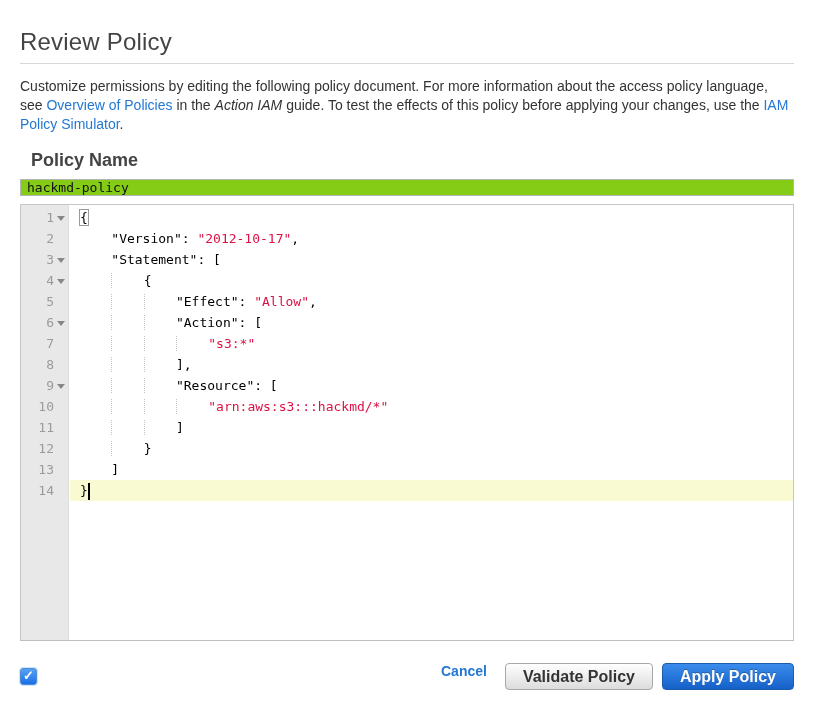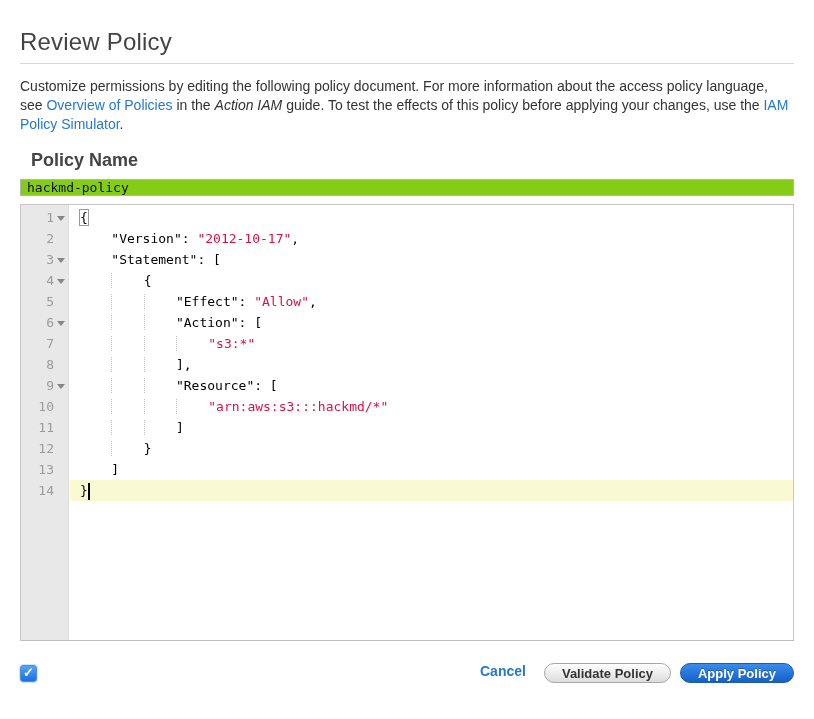--- a/index.html
+++ b/index.html
@@ -59,22 +59,22 @@
   .checkbox{width:17px; height:17px; border-radius:3px; cursor:pointer;
     border:1px solid #4a8fd8;
     background:linear-gradient(var(--checkbox-top), var(--checkbox-bottom));
     box-shadow:0 0 0 1px rgba(120,180,240,.35);
     display:flex; align-items:center; justify-content:center;}
   .checkbox .check{color:#fff; font-size:13px; font-weight:bold; line-height:1; transform:translateY(-1px);}
   .autoformat-label{font-size:14px; color:var(--body);}
   .footer-right{margin-left:auto; display:flex; }
   .cancel-link{color:var(--link); font-size:14px; font-weight:bold; text-decoration:none;
     cursor:pointer; margin-right:18px;}
-  .btn{font-family:"Liberation Sans", sans-serif; font-size:13px; font-weight:bold;
-    height:20px; padding:0 17px; border-radius:12px; cursor:pointer;}
+  .btn{font-family:"Liberation Sans", sans-serif; font-size:16px; font-weight:bold;
+    height:27px; padding:0 17px; border-radius:4px; cursor:pointer;}
   .btn-validate{color:#333; border:1px solid var(--validate-border);
     background:linear-gradient(var(--validate-top), var(--validate-bottom));
     box-shadow:inset 0 1px 0 #fff; margin-right:9px;}
   .btn-apply{color:#fff; border:1px solid var(--apply-border);
     background:linear-gradient(var(--apply-top), var(--apply-bottom));
     text-shadow:0 -1px 0 rgba(0,0,0,.25);}
 </style>
 </head>
 <body>
 

